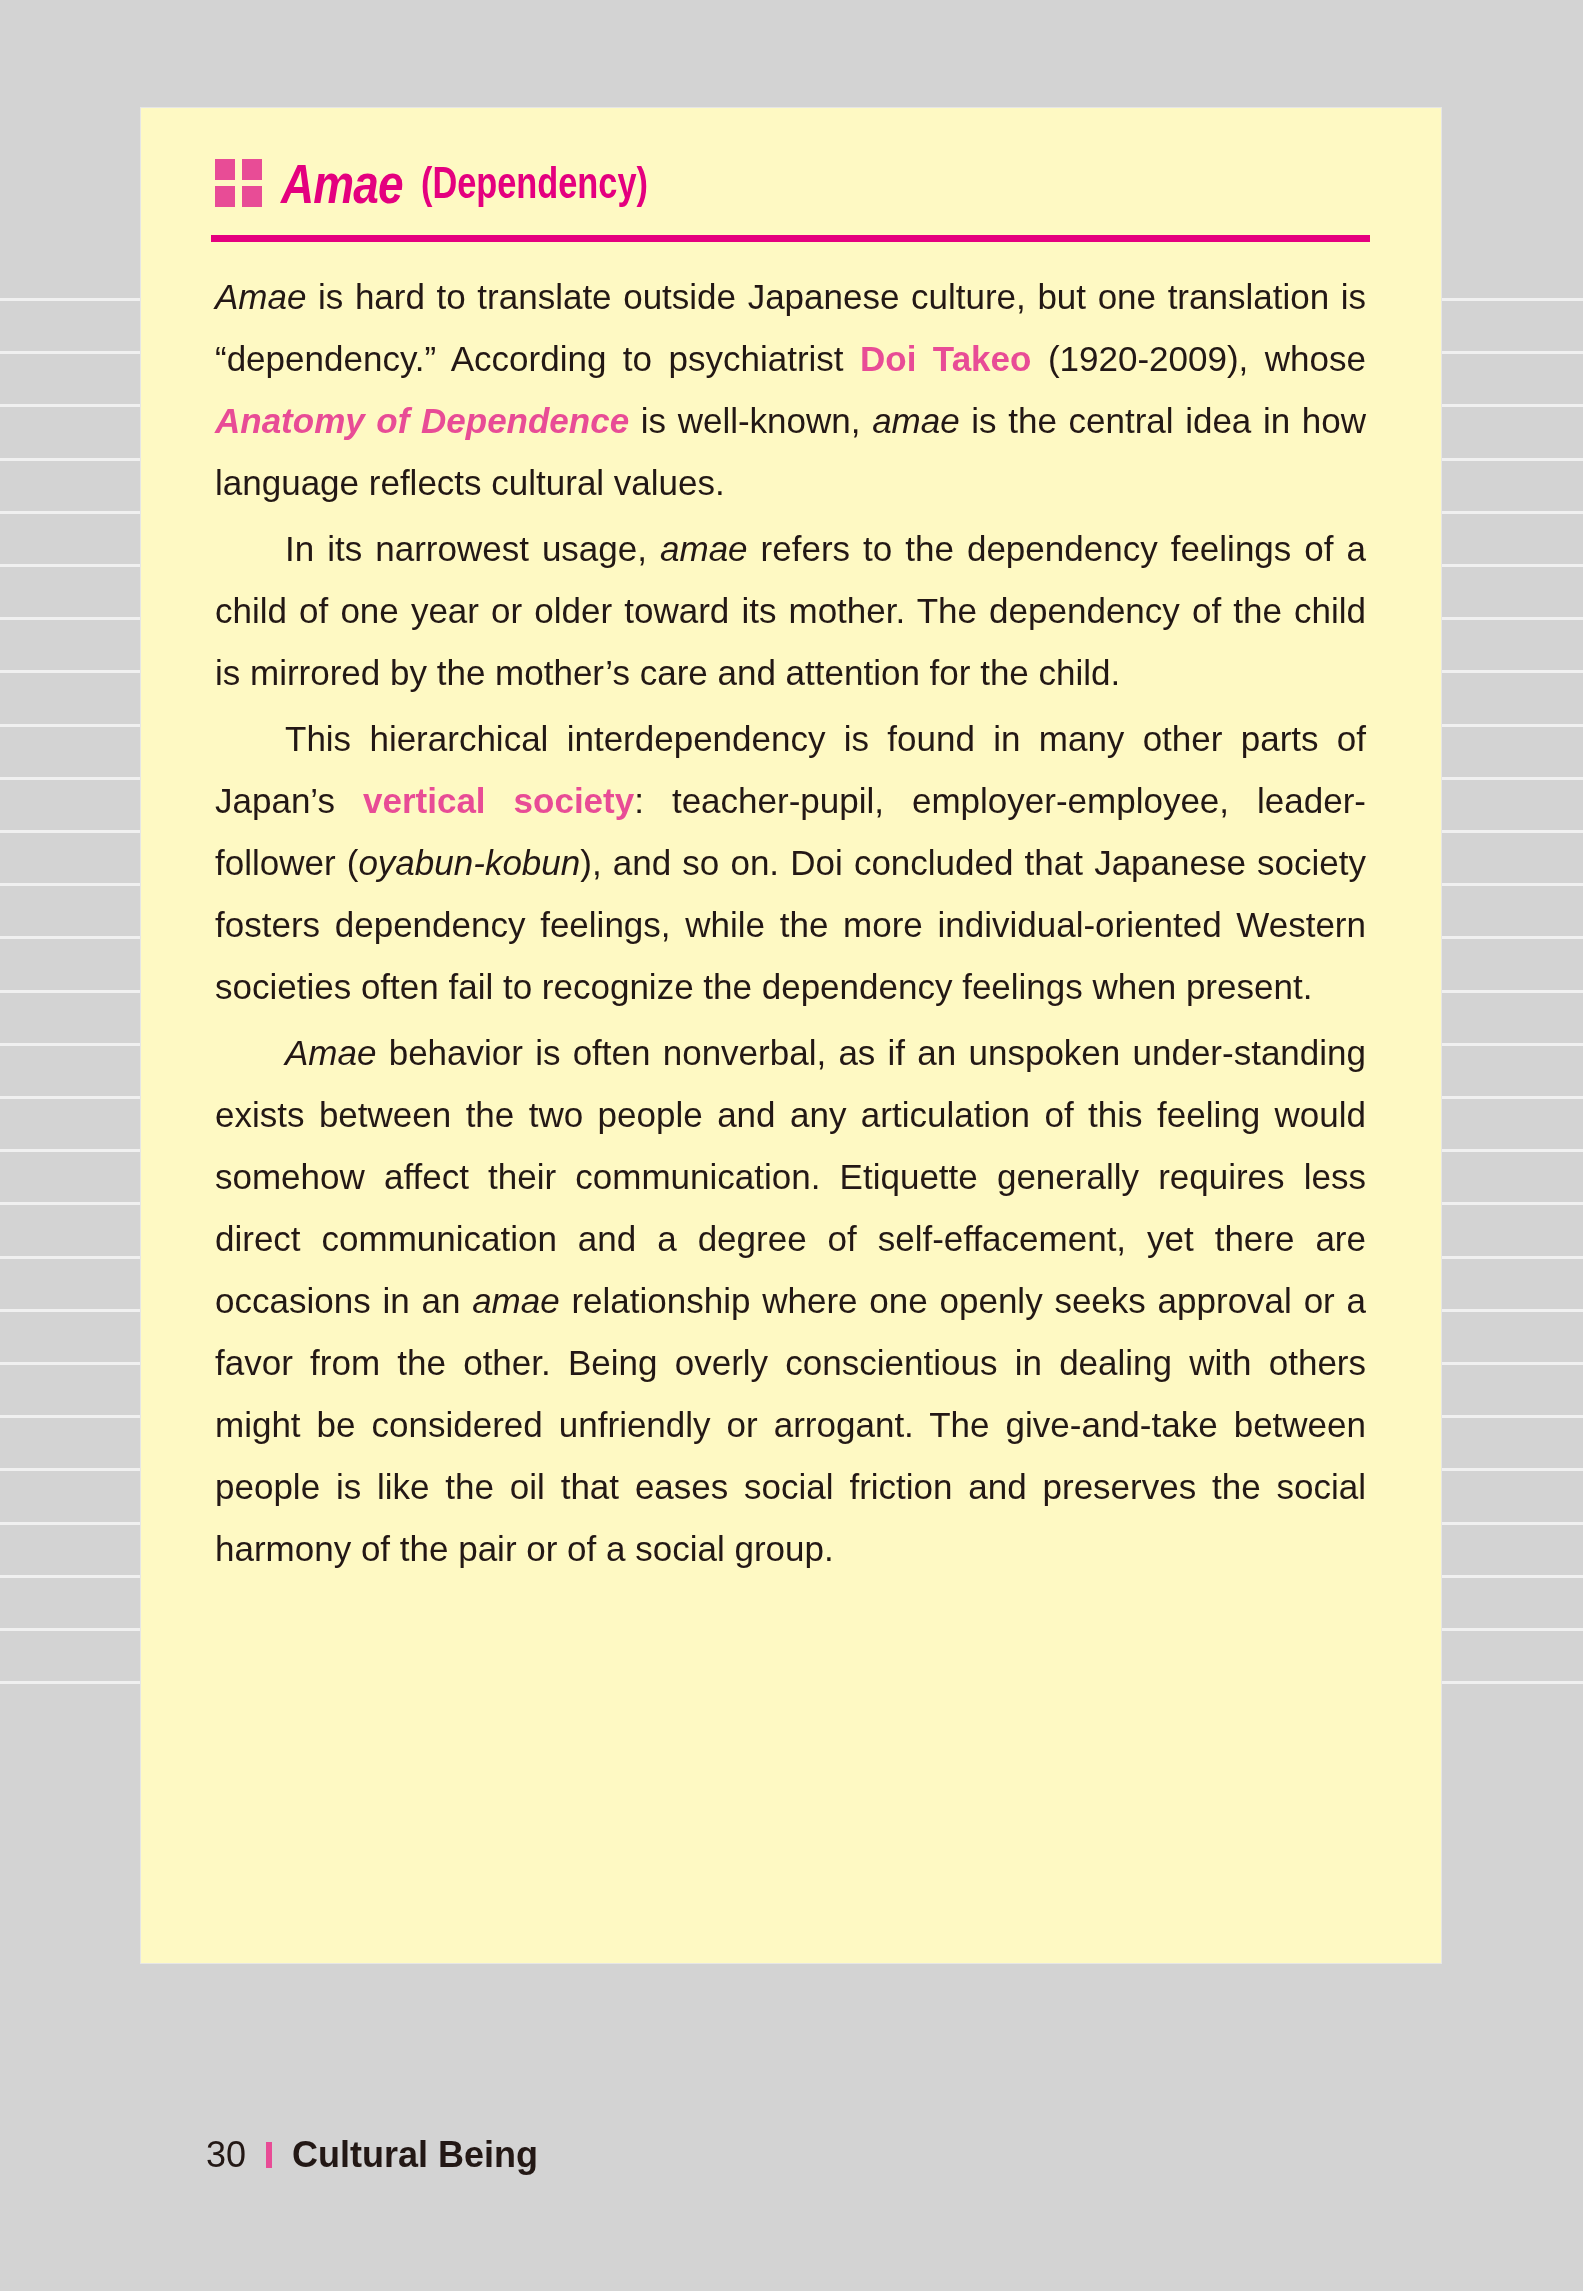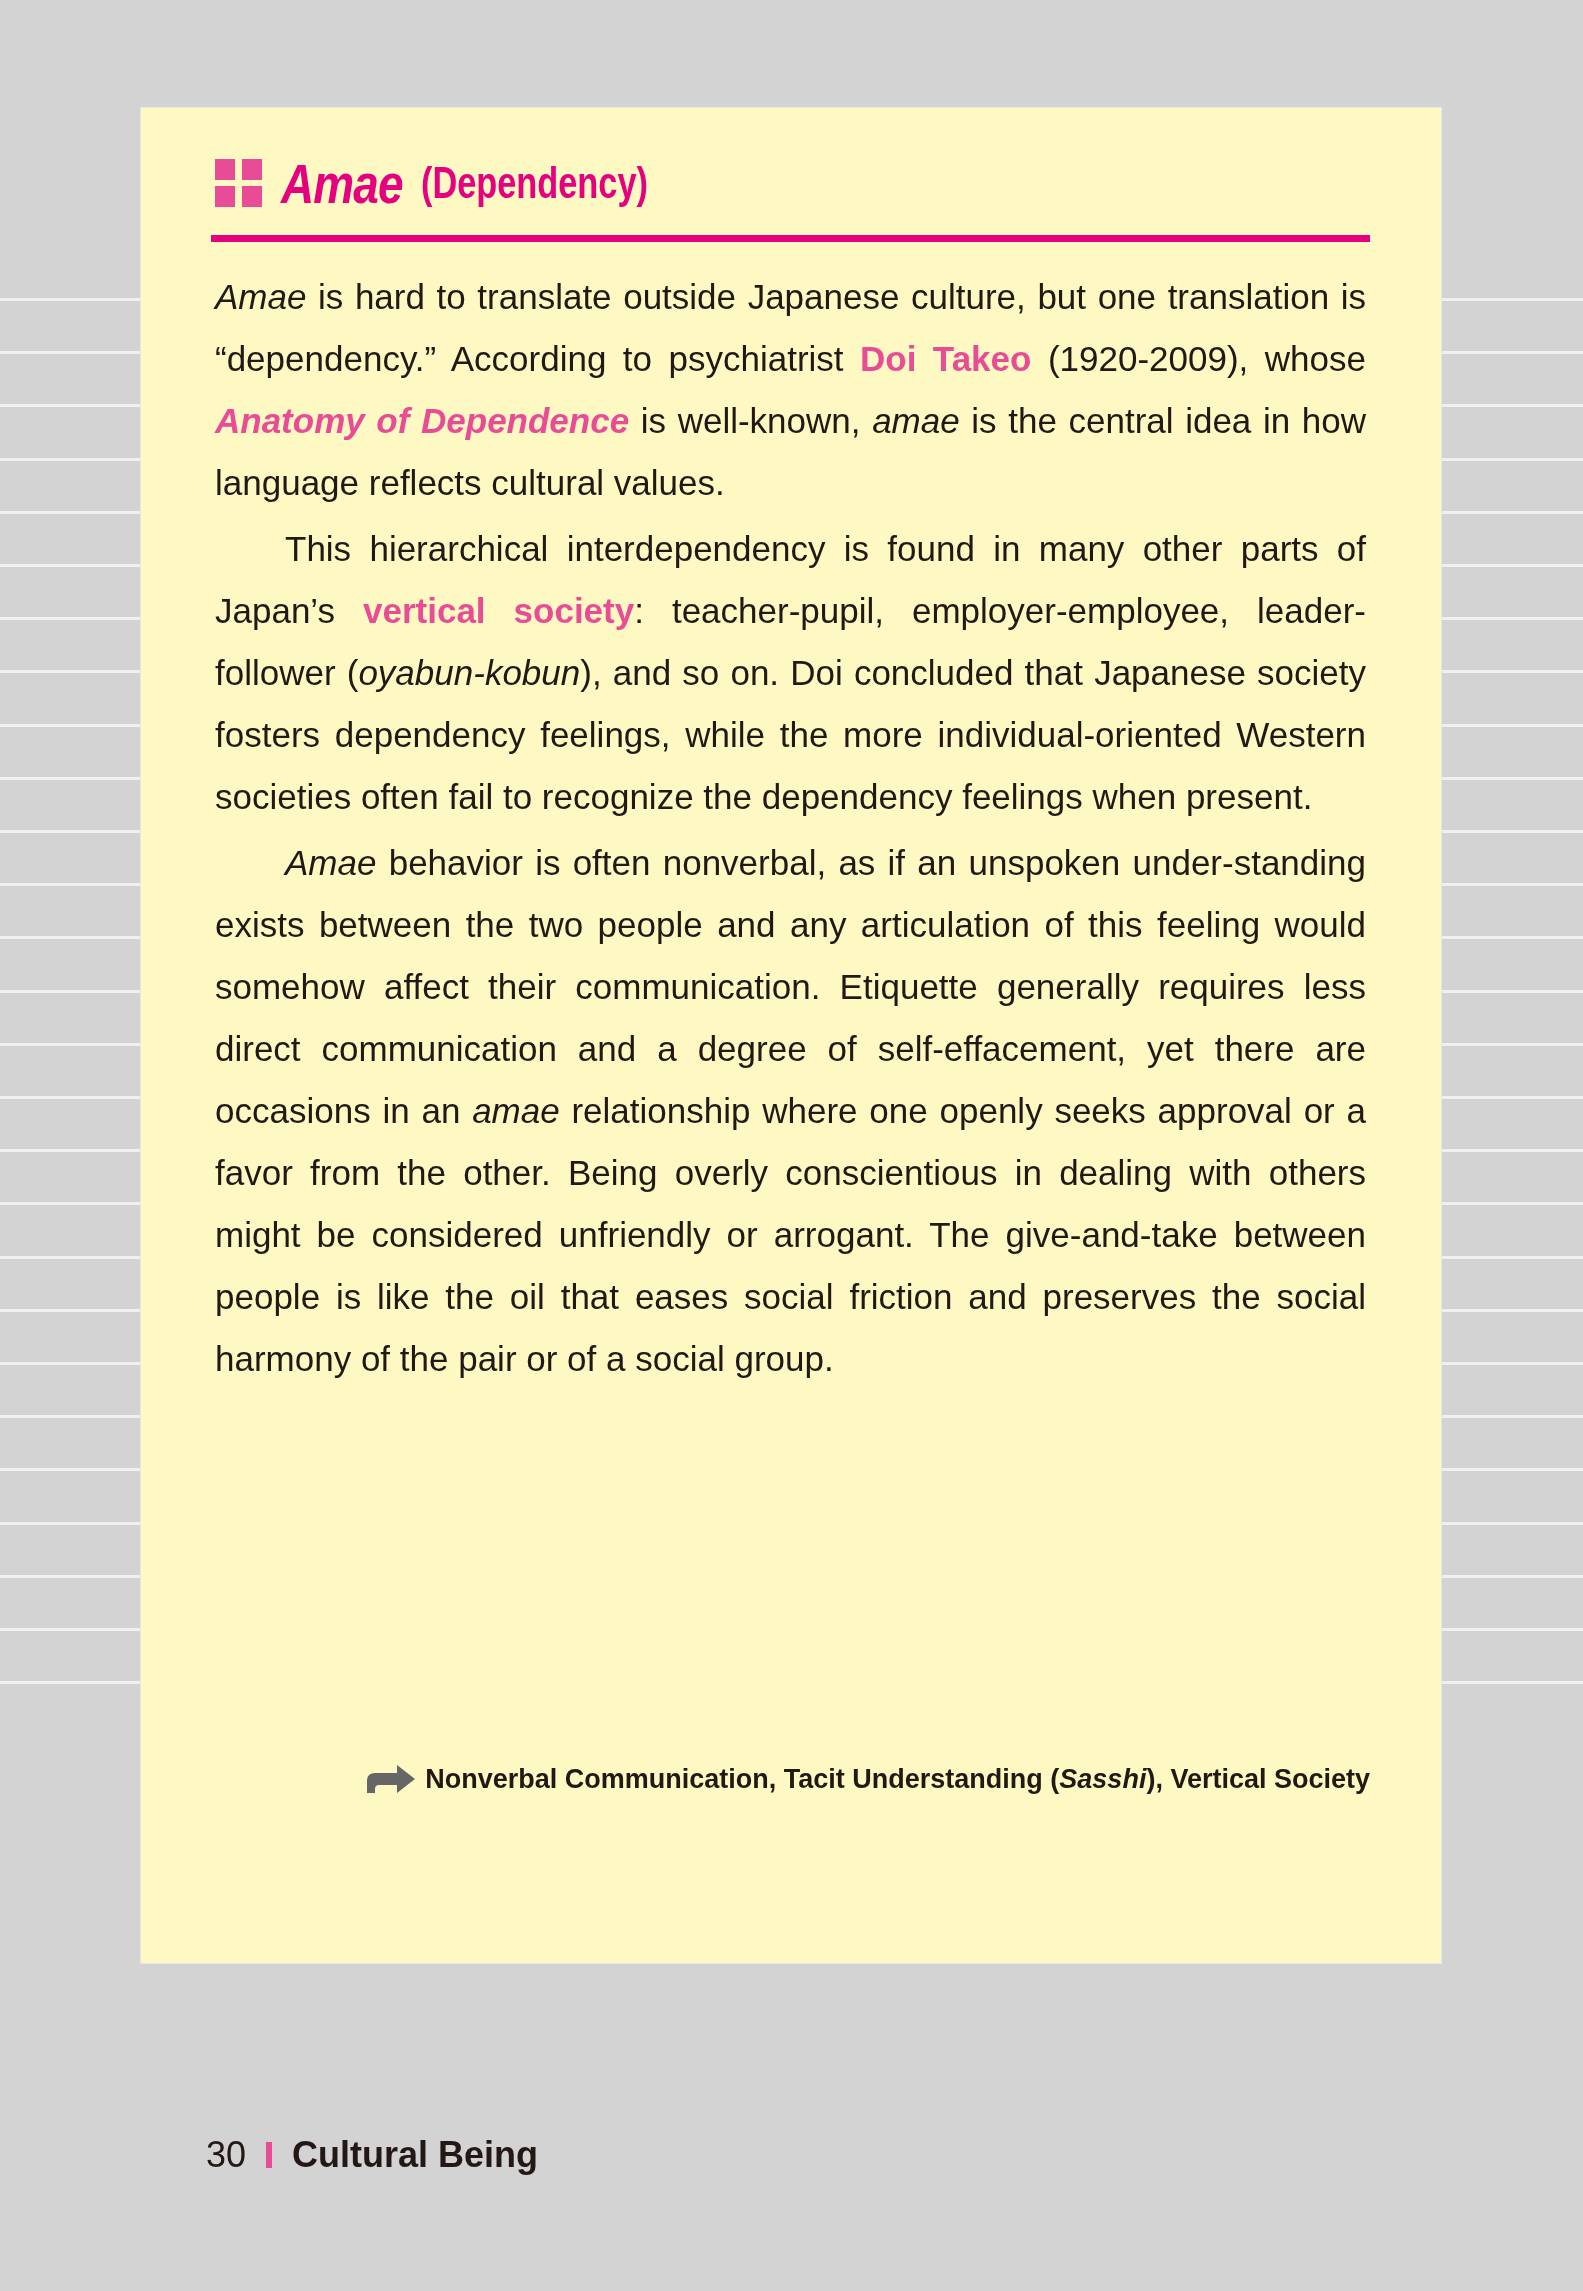--- a/index.html
+++ b/index.html
@@ -122,31 +122,24 @@
         <span class="s3"></span>
         <span class="s4"></span>
     </div>
     <span class="title-main">Amae</span>
     <span class="title-sub">(Dependency)</span>
   </div>
   <div class="title-underline"></div>
 
   <div class="body-text" id="body-text">
       <p><span class="em">Amae</span><span> is hard to translate outside Japanese culture, but one translation is “dependency.” According to psychiatrist </span><span class="hl">Doi Takeo</span><span> (1920-2009), whose </span><span class="hl-it">Anatomy of Dependence</span><span> is well-known, </span><span class="em">amae</span><span> is the central idea in how language reflects cultural values.</span></p>
+      <p class="indent"><span>In its narrowest usage, </span><span class="em">amae</span><span> refers to the dependency feelings of a child of one year or older toward its mother. The dependency of the child is mirrored by the mother’s care and attention for the child.</span></p>
       <p class="indent"><span>This hierarchical interdependency is found in many other parts of Japan’s </span><span class="hl">vertical society</span><span>: teacher-pupil, employer-employee, leader-follower (</span><span class="em">oyabun-kobun</span><span>), and so on. Doi concluded that Japanese society fosters dependency feelings, while the more individual-oriented Western societies often fail to recognize the dependency feelings when present.</span></p>
       <p class="indent"><span class="em">Amae</span><span> behavior is often nonverbal, as if an unspoken under-standing exists between the two people and any articulation of this feeling would somehow affect their communication. Etiquette generally requires less direct communication and a degree of self-effacement, yet there are occasions in an </span><span class="em">amae</span><span> relationship where one openly seeks approval or a favor from the other. Being overly conscientious in dealing with others might be considered unfriendly or arrogant. The give-and-take between people is like the oil that eases social friction and preserves the social harmony of the pair or of a social group.</span></p>
     </div>
 
-  <div class="see-also">
-    <svg class="arrow" viewBox="0 0 52 32">
-      <path d="M2 30 L2 18 Q2 10 10 10 L32 10 L32 2 L50 16 L32 30 L32 22 L14 22 Q10 22 10 26 L10 30 Z" fill="#666666"></path>
-    </svg>
-    <span>
-      <span>Nonverbal Communication, Tacit Understanding (</span><span class="em">Sasshi</span><span>), Vertical Society</span>
-    </span>
-  </div>
 </div>
 
 <div class="footer">
   <span>30</span>
   <span class="bar"></span>
   <span class="section">Cultural Being</span>
 </div>
 
 </body></html>

